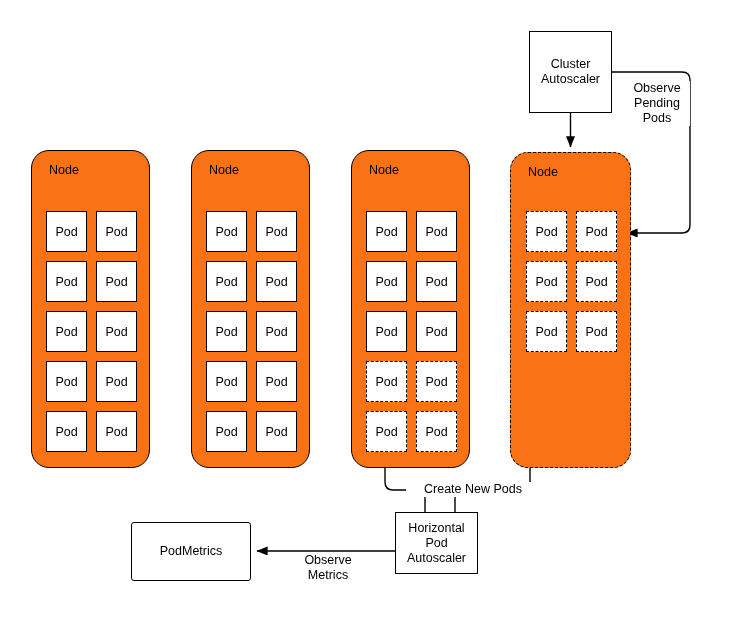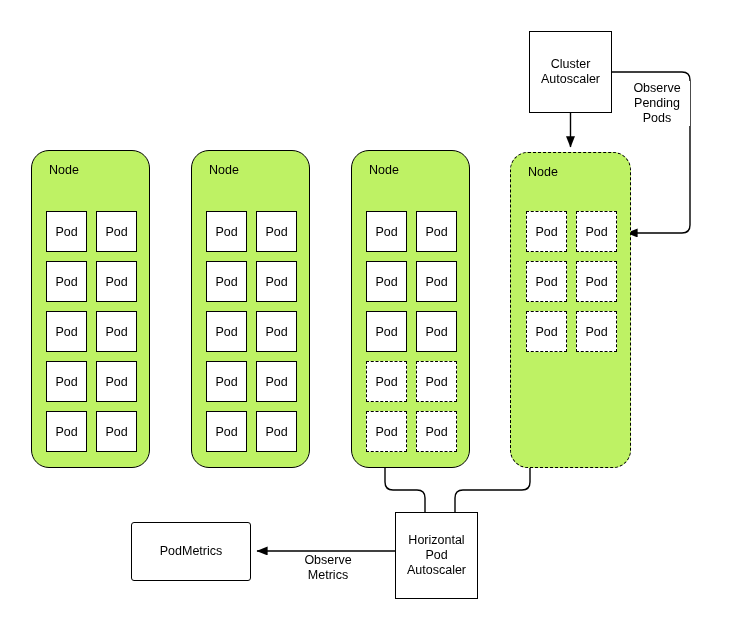--- a/index.html
+++ b/index.html
@@ -20,21 +20,21 @@
     left: 0;
     top: 0;
     width: 729px;
     height: 621px;
   }
   .node-box {
     position: absolute;
     box-sizing: border-box;
     border: 1.4px solid #000000;
     border-radius: 18px;
-    background: #bef264;
+    background: #f97316;
   }
   .node-box.dashed {
     border-style: dashed;
     border-width: 1.4px;
   }
   .node-label {
     position: absolute;
     left: 17px;
     top: 12px;
     font-size: 12.5px;
@@ -157,28 +157,29 @@
     <div class="pod dashed" style="left:65px; top:58px;">Pod</div>
     <div class="pod dashed" style="left:15px; top:108px;">Pod</div>
     <div class="pod dashed" style="left:65px; top:108px;">Pod</div>
     <div class="pod dashed" style="left:15px; top:158px;">Pod</div>
     <div class="pod dashed" style="left:65px; top:158px;">Pod</div>
   </div>
 
   <div class="proc-box" style="left:529px; top:31px; width:83px; height:82px;">Cluster
 Autoscaler</div>
 
-  <div class="proc-box" style="left:395px; top:512px; width:83px; height:87px;">Horizontal
+  <div class="proc-box" style="left:395px; top:512px; width:83px; height:62px;">Horizontal
 Pod
 Autoscaler</div>
 
   <div class="proc-box rounded" style="left:131px; top:522px; width:120px; height:59px;">PodMetrics</div>
 
 
   <div class="edge-label" style="left:624px; top:81px; width:62px;">Observe
 Pending
 Pods</div>
 
+  <div class="edge-label" style="left:406px; top:482px; width:130px;">Create New Pods</div>
 
   <div class="edge-label" style="left:293px; top:553px; width:66px;">Observe
 Metrics</div>
 
 </div>
 
 </body></html>

